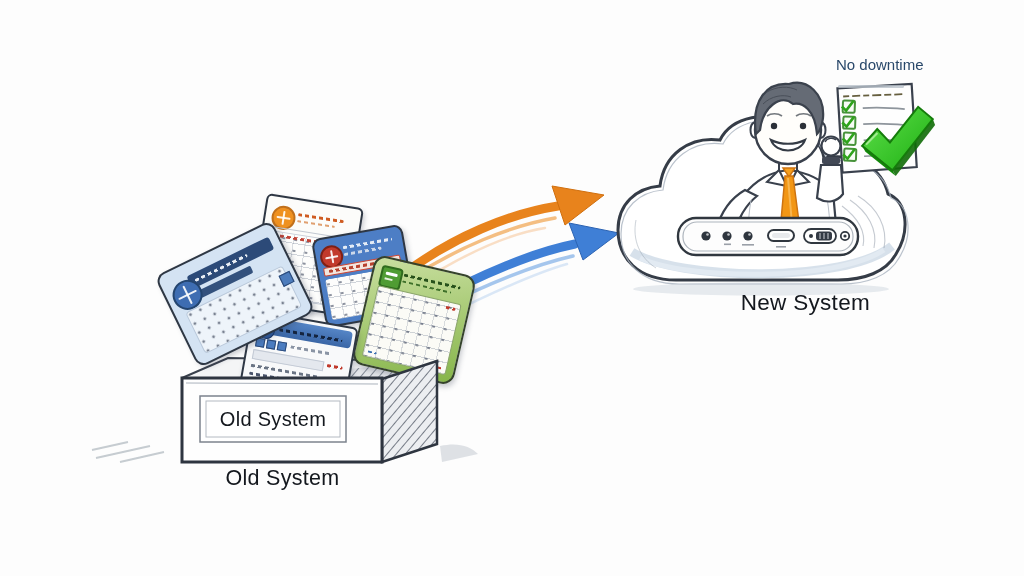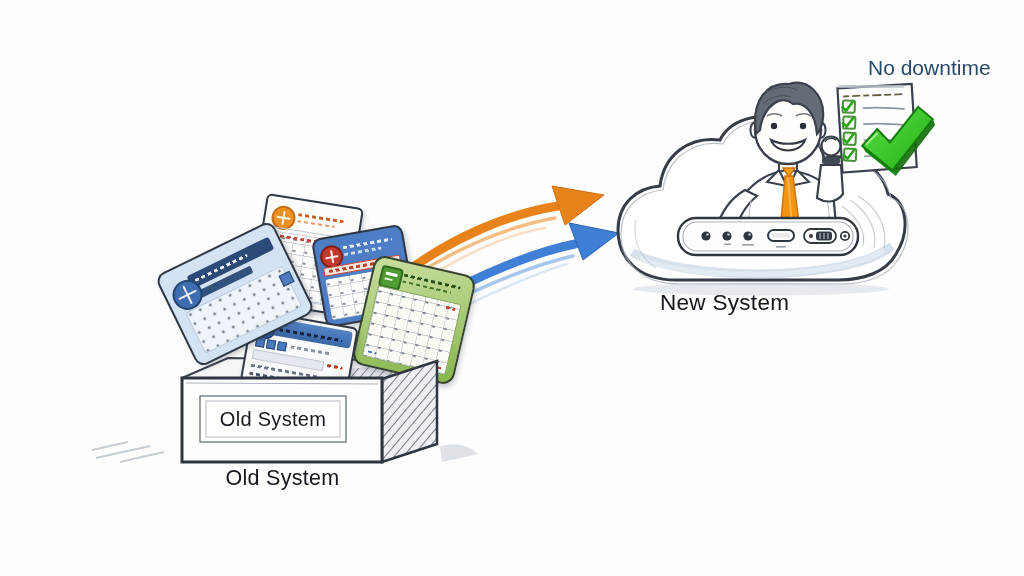--- a/index.html
+++ b/index.html
@@ -2,25 +2,25 @@
 <html><head>
 <meta charset="utf-8">
 <style>
   html,body{margin:0;padding:0;background:#ffffff;}
   #canvas{position:relative;width:1024px;height:576px;background:#fdfdfd;overflow:hidden;
           font-family:"Liberation Sans",sans-serif;}
   .abs{position:absolute;}
 
   
   .label{color:#14181e;font-weight:500;letter-spacing:.3px;}
-  #new-system-label{left:660px;top:290px;width:210px;text-align:left;font-size:22.5px;}
+  #new-system-label{left:660px;top:290px;width:210px;text-align:right;font-size:22.5px;}
   #old-system-caption{left:200px;top:466px;width:165px;text-align:center;font-size:21.5px;}
   #box-label-text{left:200px;top:396px;width:146px;height:46px;display:flex;align-items:center;
                   justify-content:center;font-size:20px;}
-  #badge-text{left:868px;top:56px;font-size:21px;color:#29486a;font-weight:500;}
+  #badge-text{left:836px;top:56px;font-size:15px;color:#29486a;font-weight:500;}
   #badge-underline{left:838px;top:85px;width:66px;height:3px;background:#b9c2cb;border-radius:2px;opacity:.8;}
 
   
   .card{position:absolute;border:2.5px solid #2e3744;box-shadow:2px 3px 5px rgba(50,60,80,.25);}
   .dash{height:3px;border-radius:2px;
         background-image:repeating-linear-gradient(90deg,currentColor 0 4px,transparent 4px 7px);}
   .logo-circle{border-radius:50%;position:absolute;}
   .logo-circle::before{content:"";position:absolute;left:3px;right:3px;top:45%;height:2px;
         background:rgba(255,255,255,.9);border-radius:2px;}
   .logo-circle::after{content:"";position:absolute;top:3px;bottom:3px;left:45%;width:2px;

